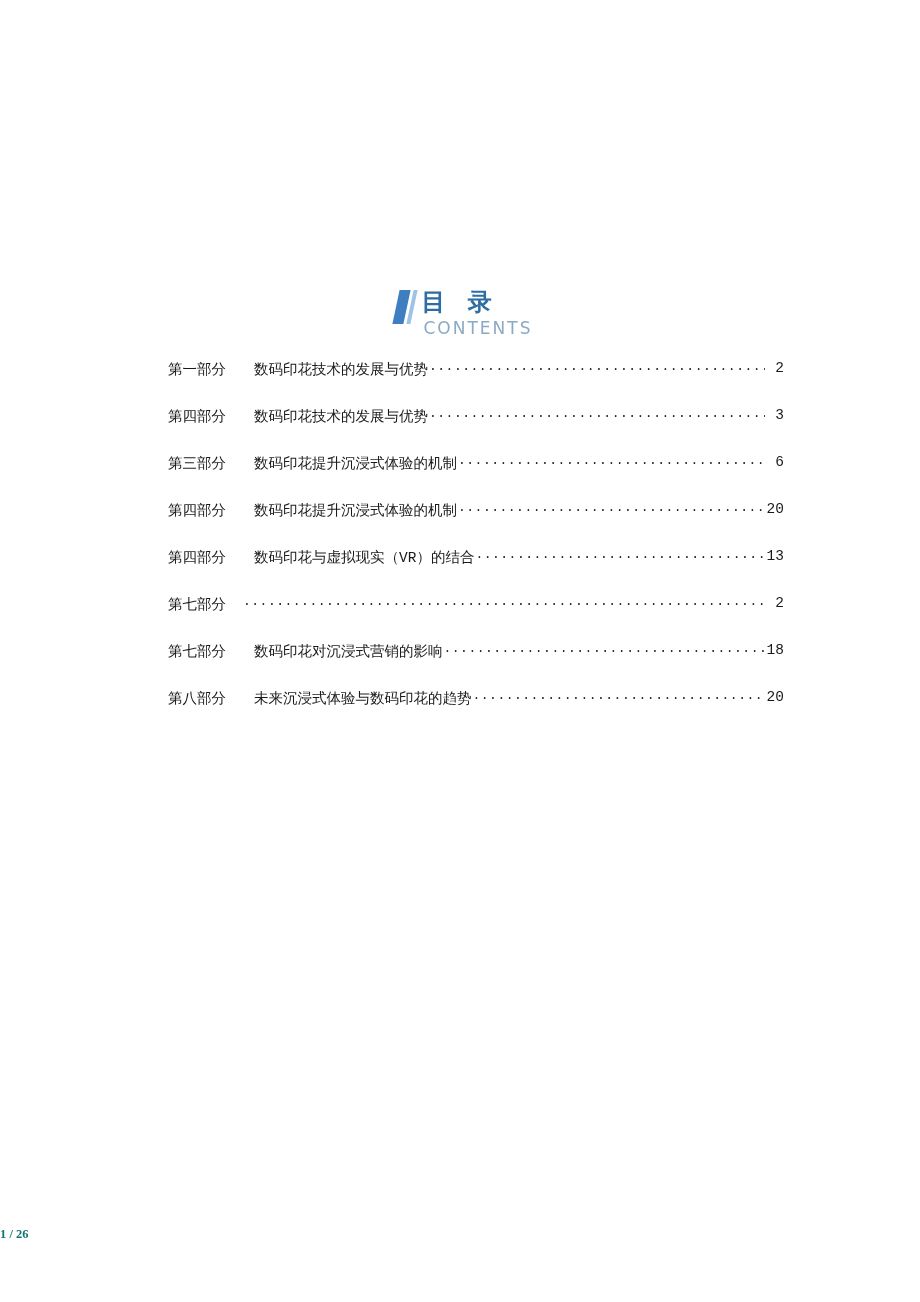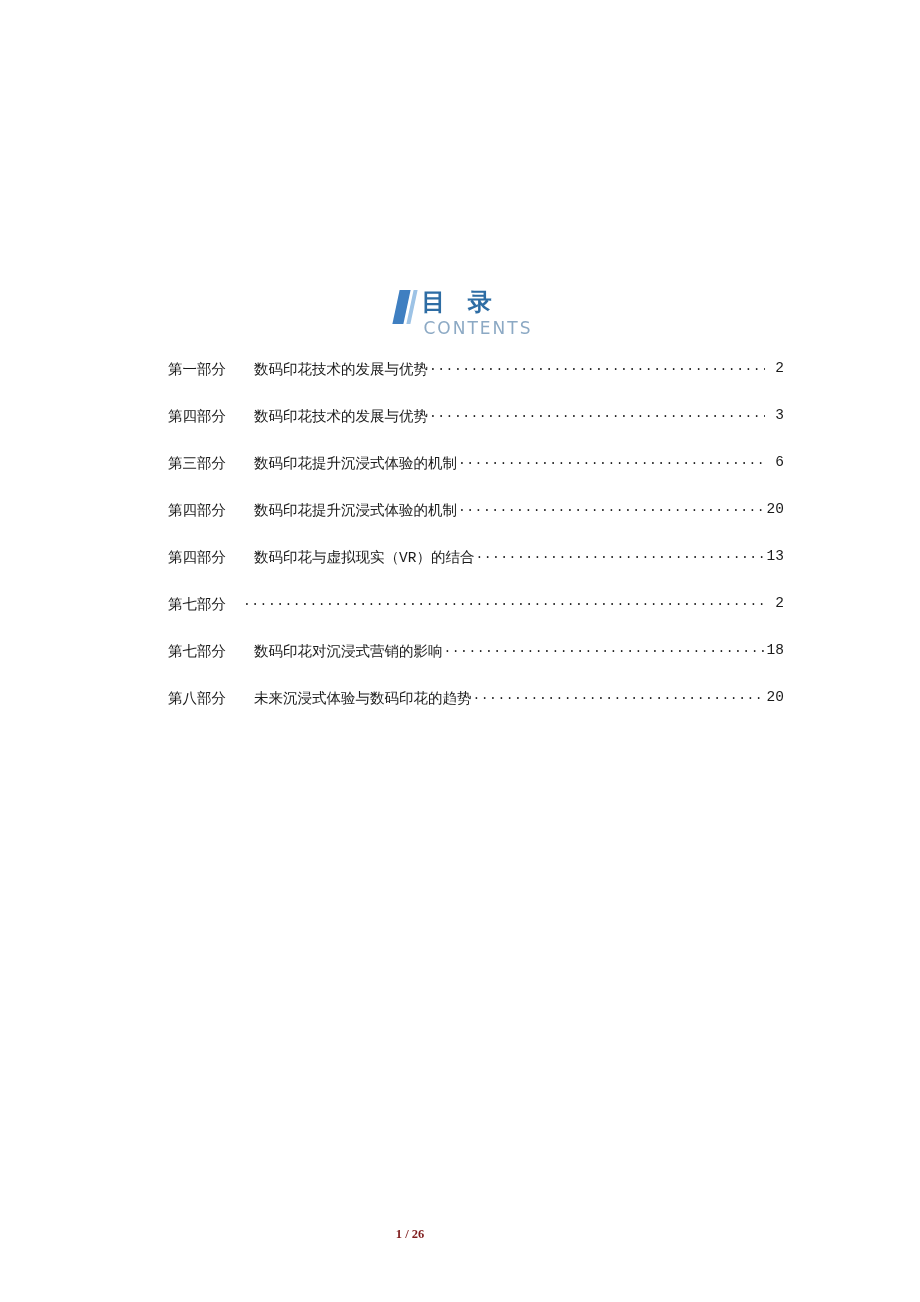--- a/index.html
+++ b/index.html
@@ -119,25 +119,24 @@
     flex: 0 0 auto;
     text-align: right;
     white-space: nowrap;
     min-width: 18px;
   }
   .footer {
     position: absolute;
     bottom: 60px;
     left: 0;
     width: 820px;
-    text-align: center;
     font-family: "Liberation Serif", serif;
     font-size: 12.5px;
     font-weight: bold;
-    color: #7f1d1d;
+    color: #0f766e;
   }
 </style>
 </head>
 <body>
 
 <div class="page">
 
 
   <div class="toc-header">
     <div class="toc-header-inner">

